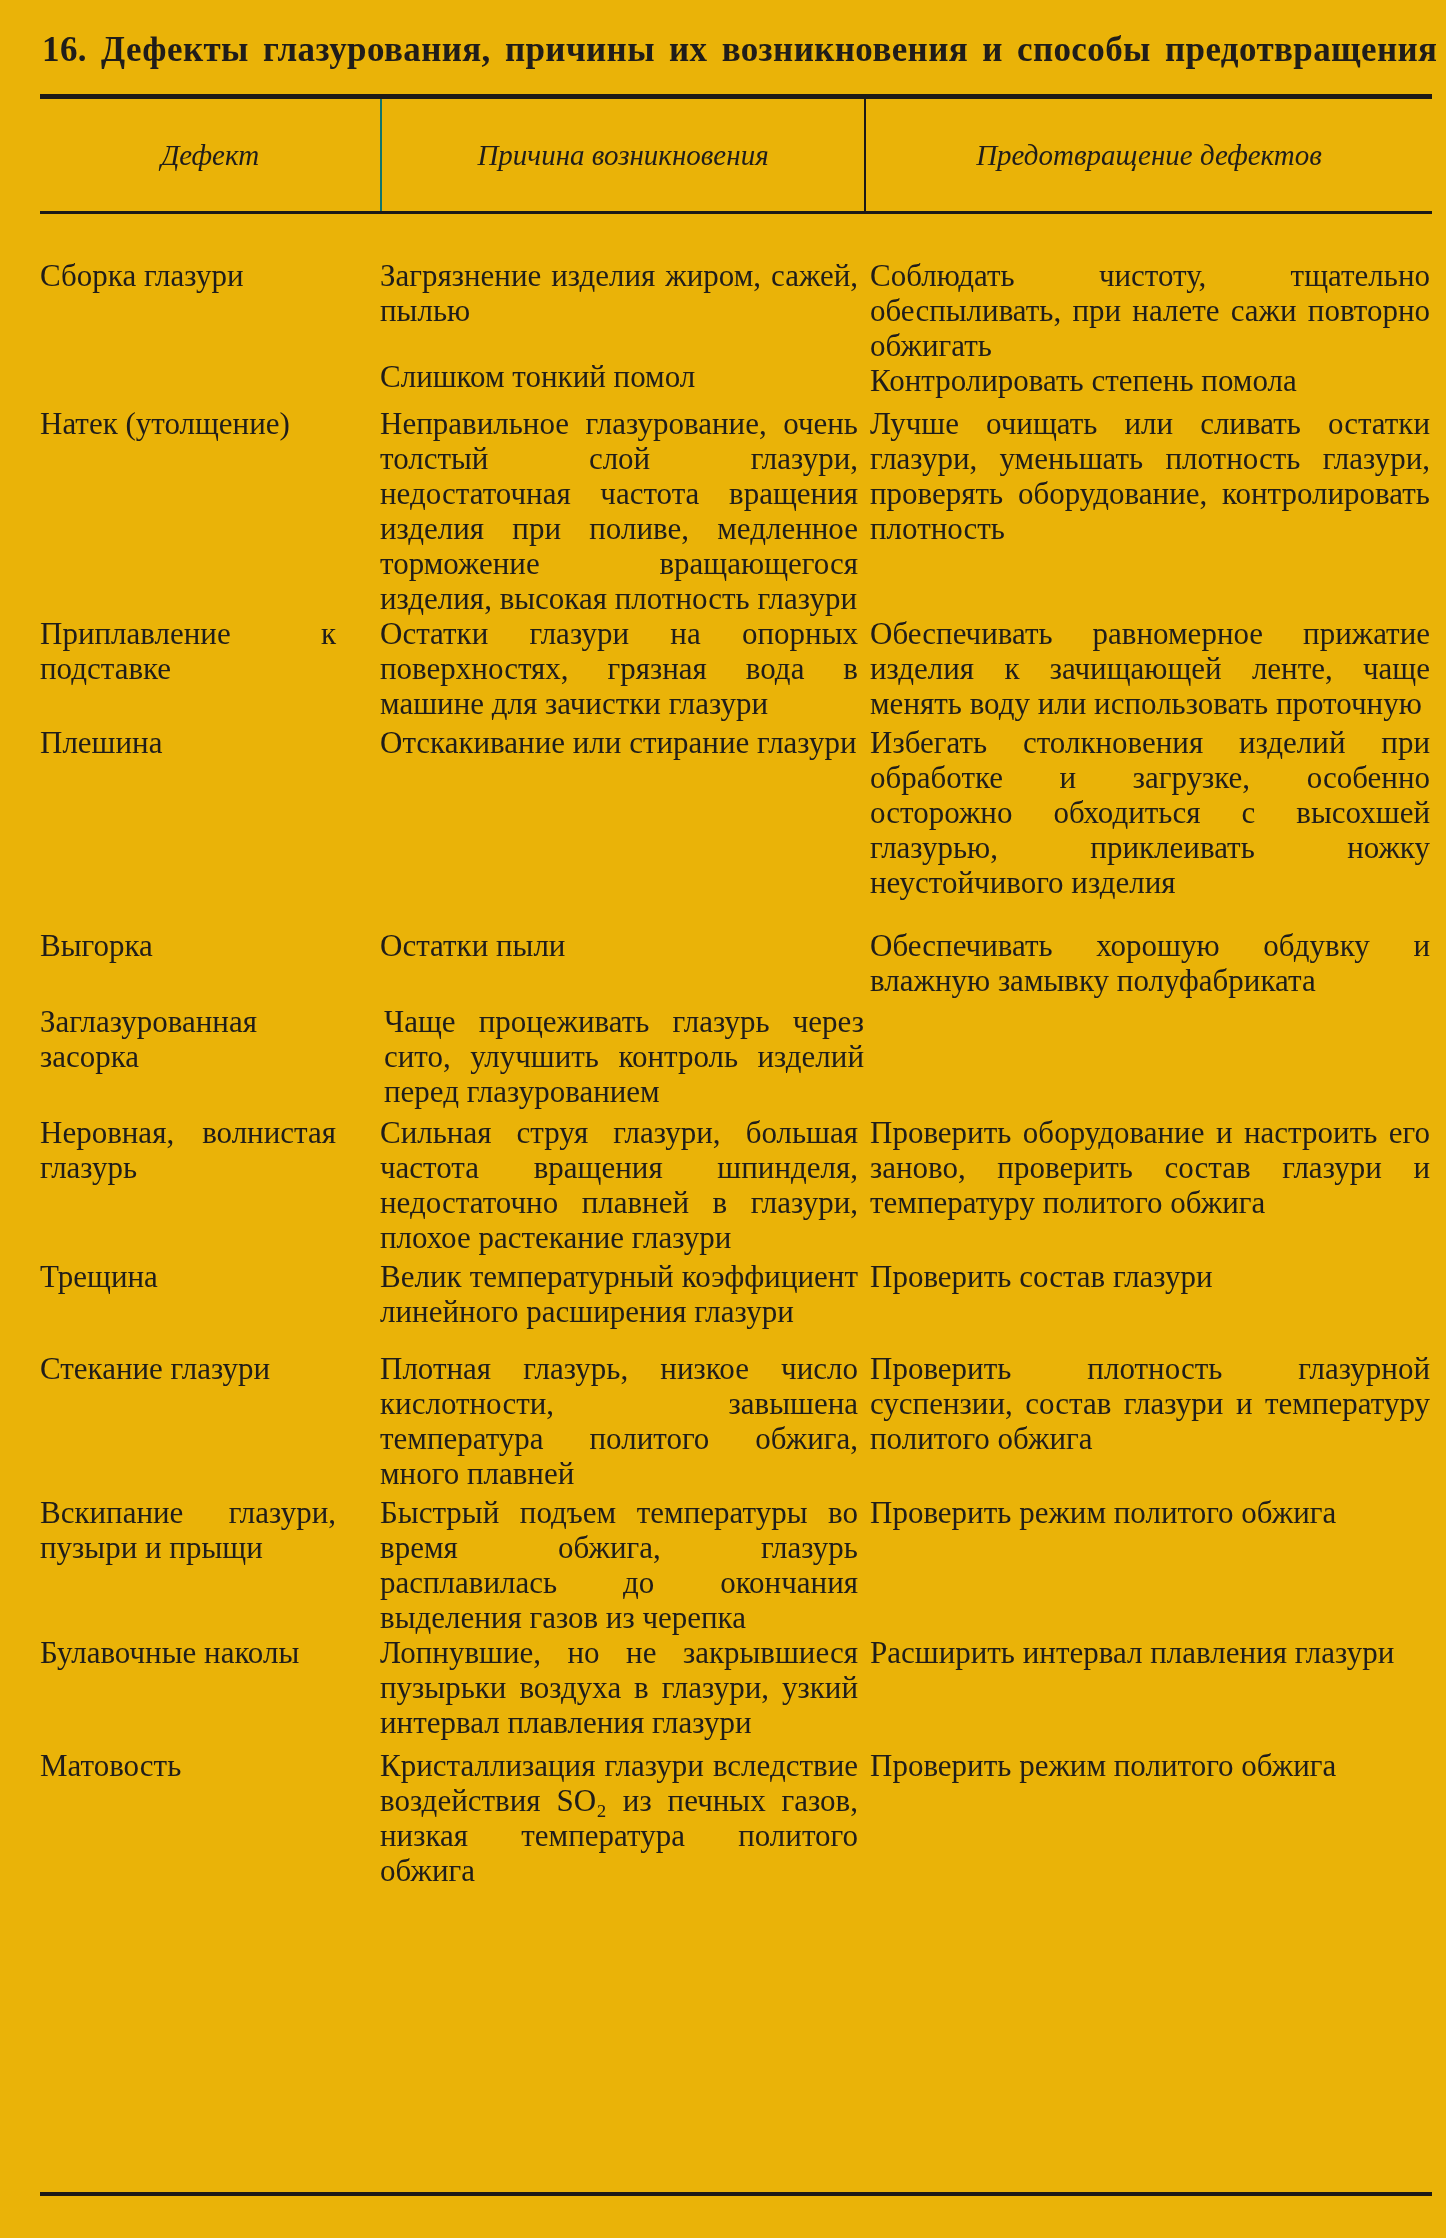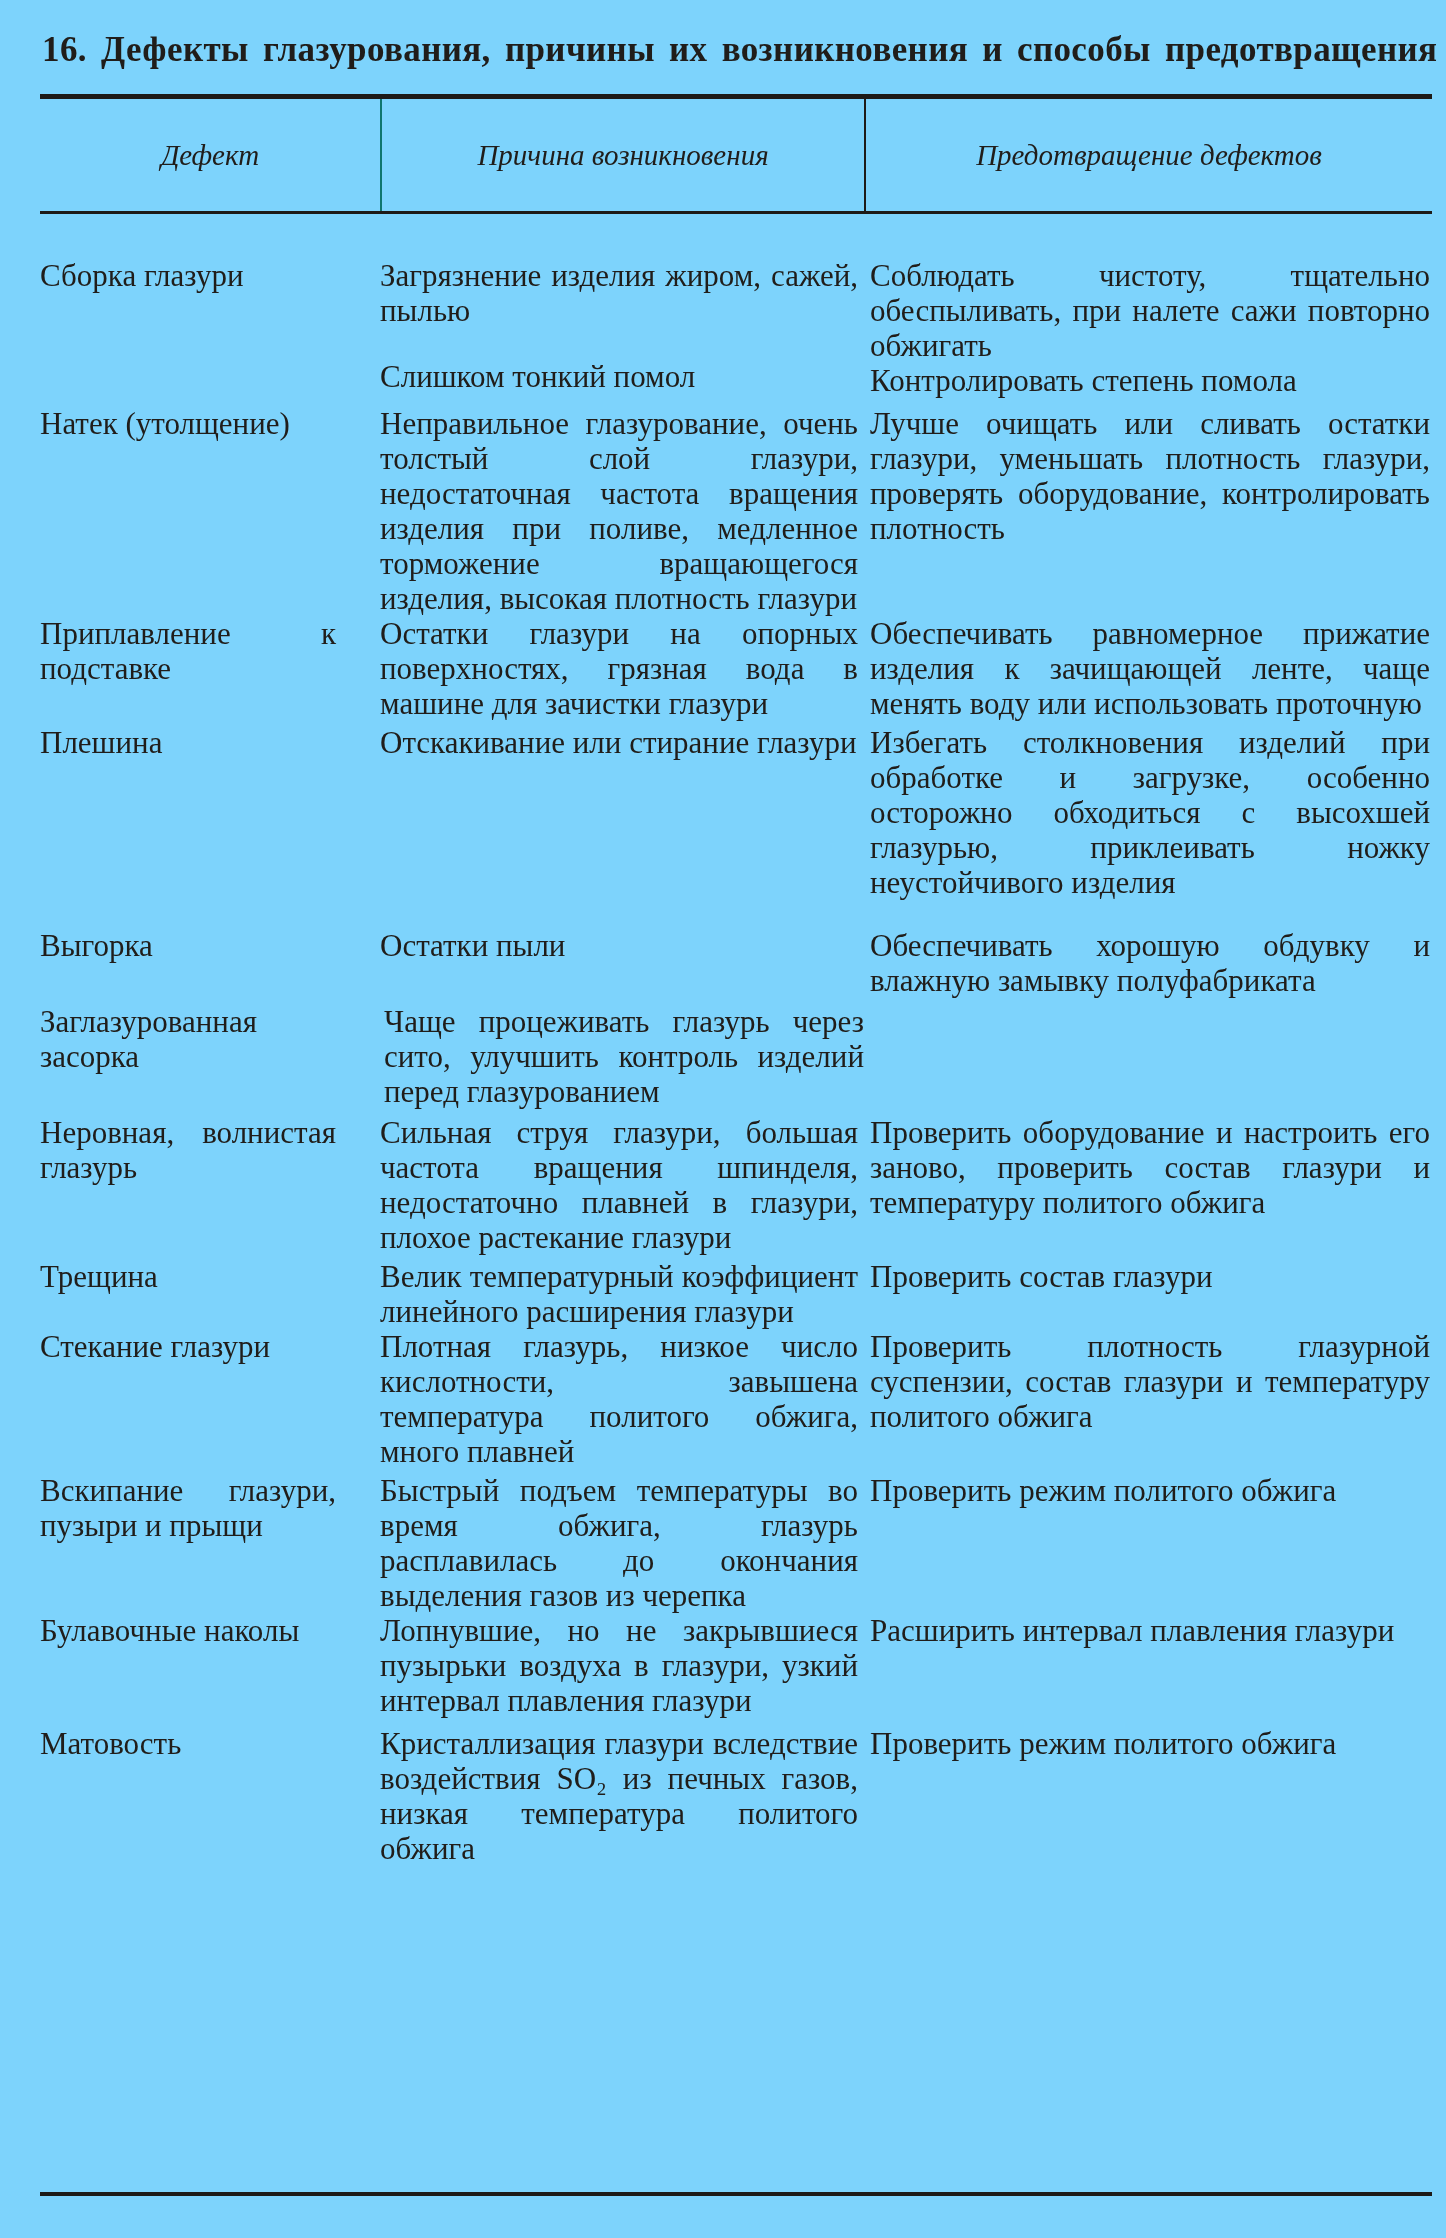--- a/index.html
+++ b/index.html
@@ -1,21 +1,21 @@
 <!DOCTYPE html>
 <html lang="ru"><head>
 <meta charset="utf-8">
 <style>
   html,body{margin:0;padding:0;}
   body{background:#e8e7e3;}
   .page{
     position:relative;
     width:1446px;height:2238px;
     margin:0 auto;
-    background:#7dd3fc;
+    background:#eab308;
     color:#201d1a;
     font-family:"Liberation Serif","DejaVu Serif",serif;
     overflow:hidden;
   }
   .title{
     margin:0;
     padding:30px 10px 0 42px;
     font-size:35px;
     font-weight:bold;
     letter-spacing:.4px;
@@ -46,21 +46,21 @@
   .td-cause{padding-right:8px;}
   .td-prev{padding-left:4px;padding-right:2px;}
   .td-cause p + p{margin-top:31px;}
   .td-prev p + p{margin-top:0;}
   .tr:nth-child(1){margin-bottom:8px;}
   .tr:nth-child(3){margin-bottom:4px;}
   .tr:nth-child(4){margin-bottom:28px;}
   .tr:nth-child(5){margin-bottom:6px;}
   .tr:nth-child(6){margin-bottom:6px;}
   .tr:nth-child(7){margin-bottom:4px;}
-  .tr:nth-child(8){margin-bottom:0;}
+  .tr:nth-child(8){margin-bottom:22px;}
   .tr:nth-child(9){margin-bottom:4px;}
   .tr:nth-child(10){}
   .tr:nth-child(11){margin-bottom:8px;}
   .rule-bottom{position:absolute;left:40px;top:2192px;width:1392px;height:4px;}
 </style>
 </head>
 <body>
 
 <div class="page">
   <h1 class="title">16. Дефекты глазурования, причины их возникновения и способы предотвращения</h1>

